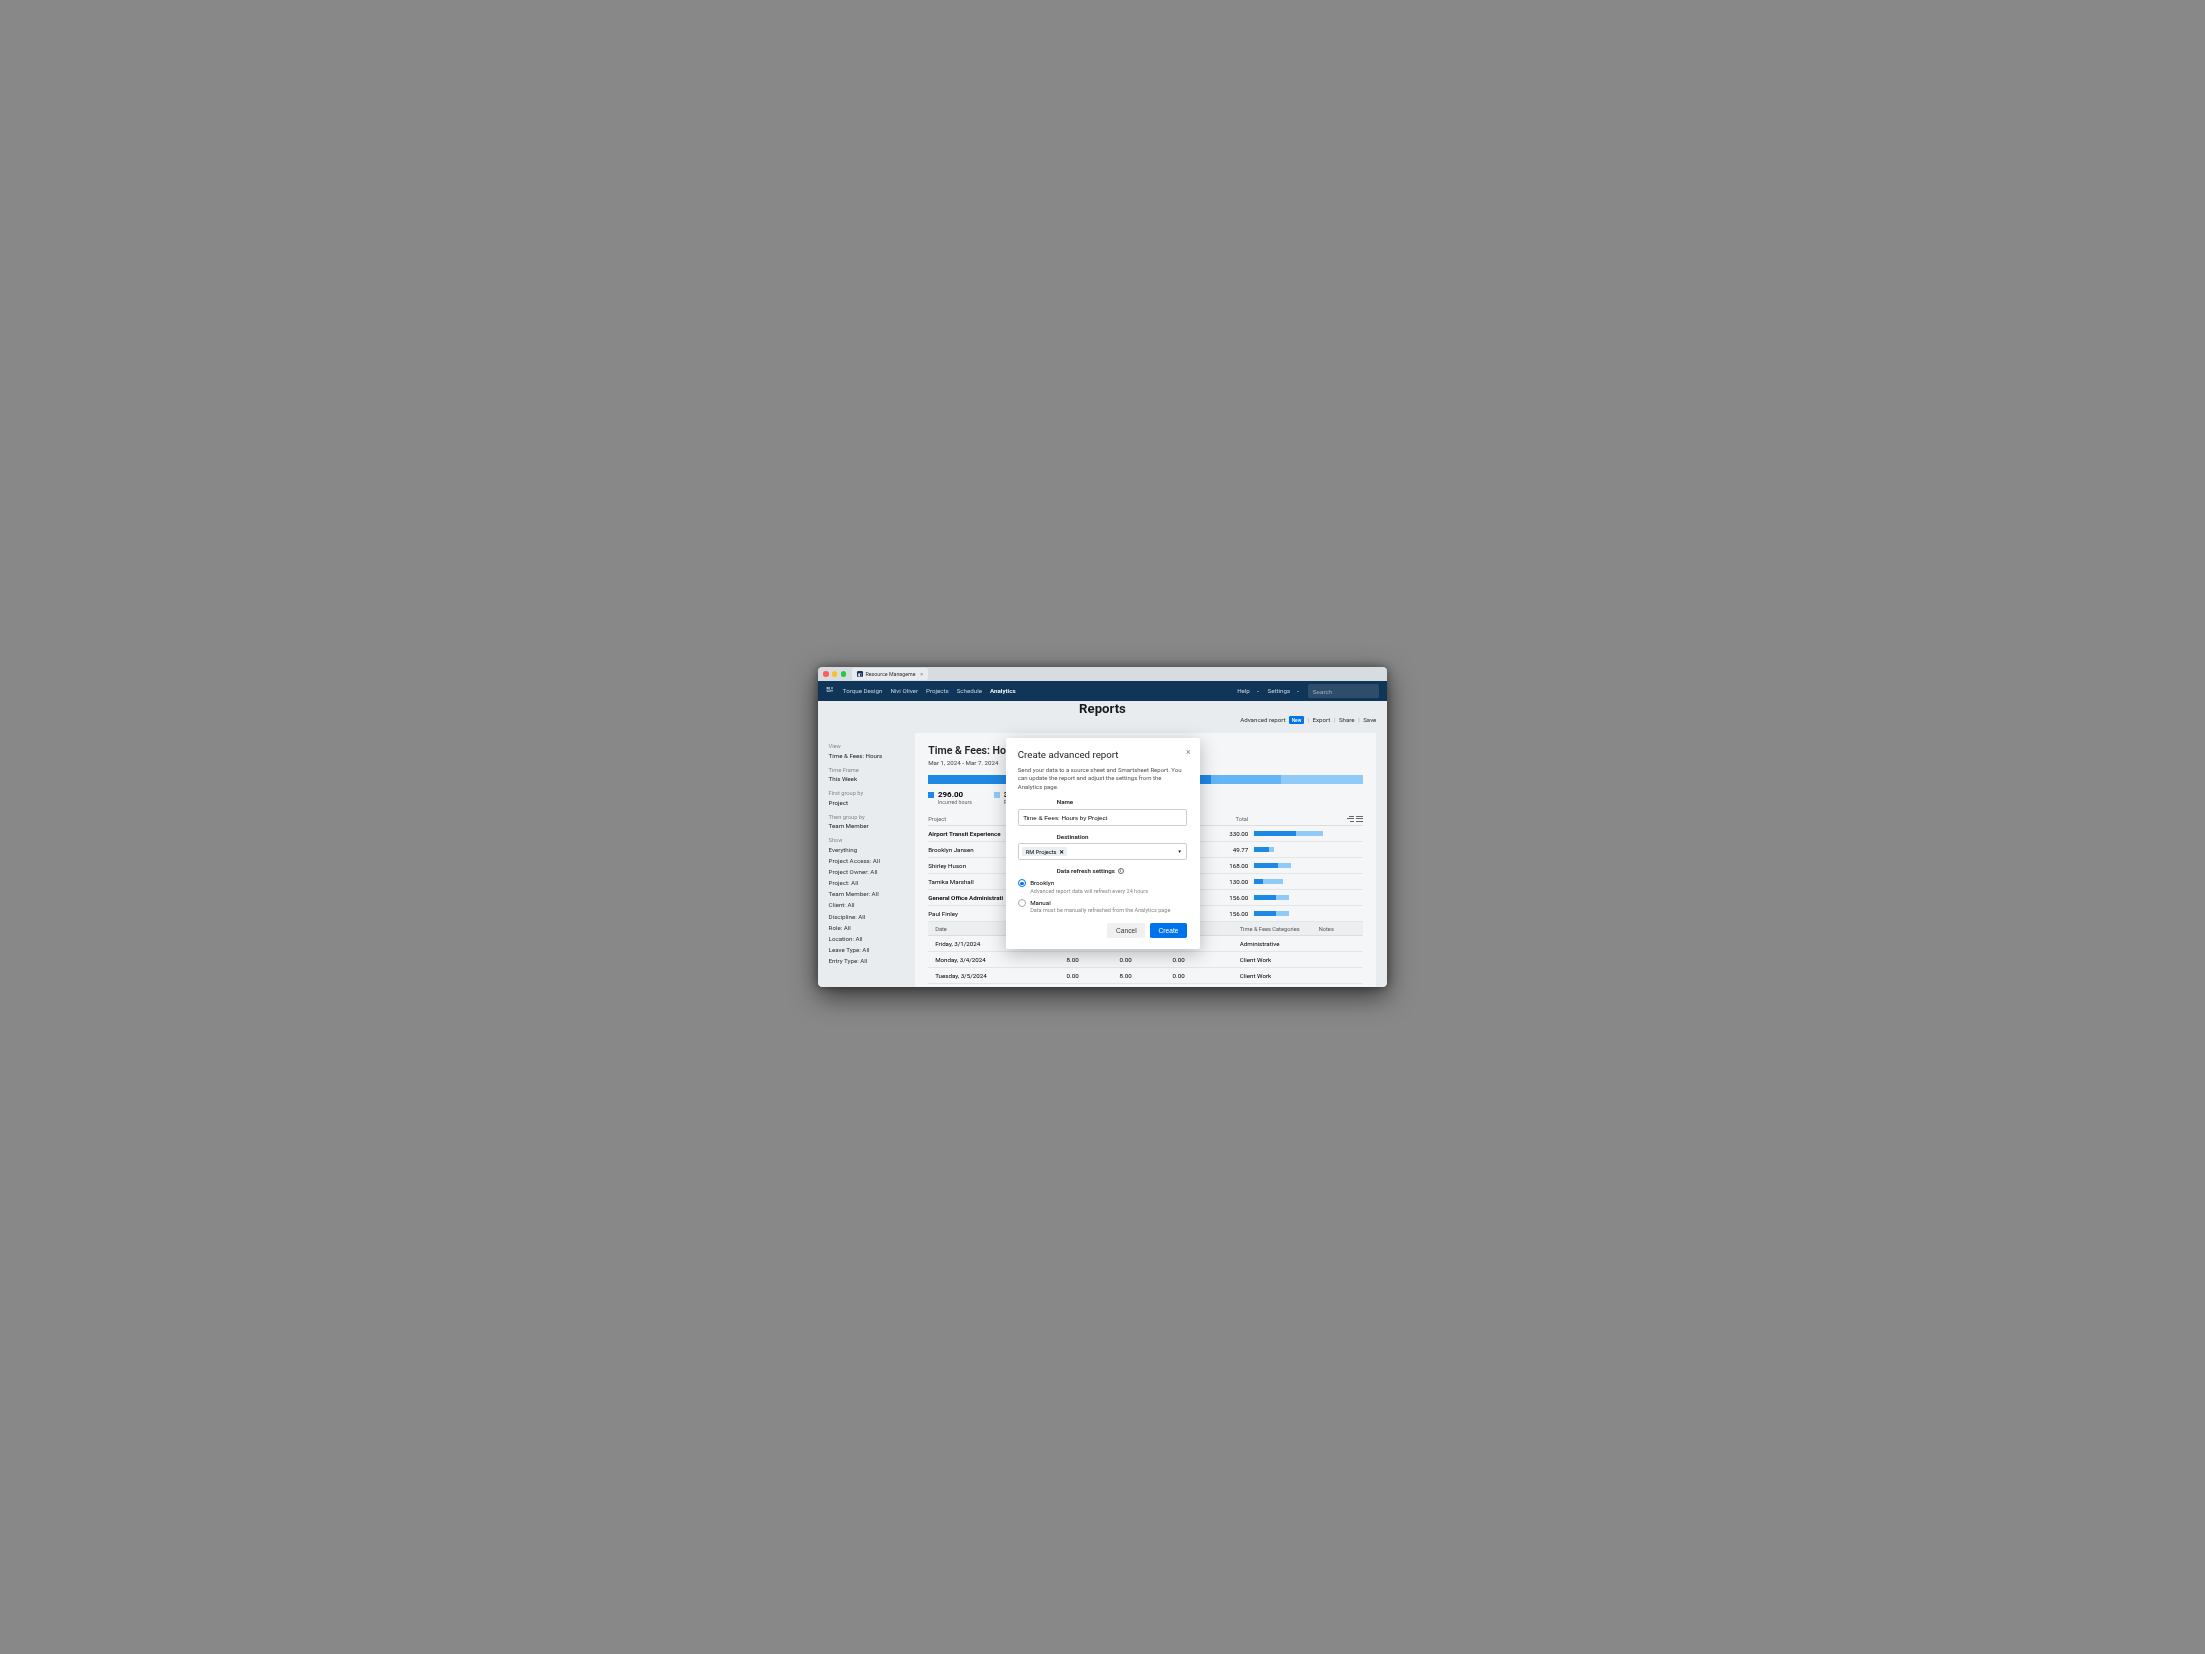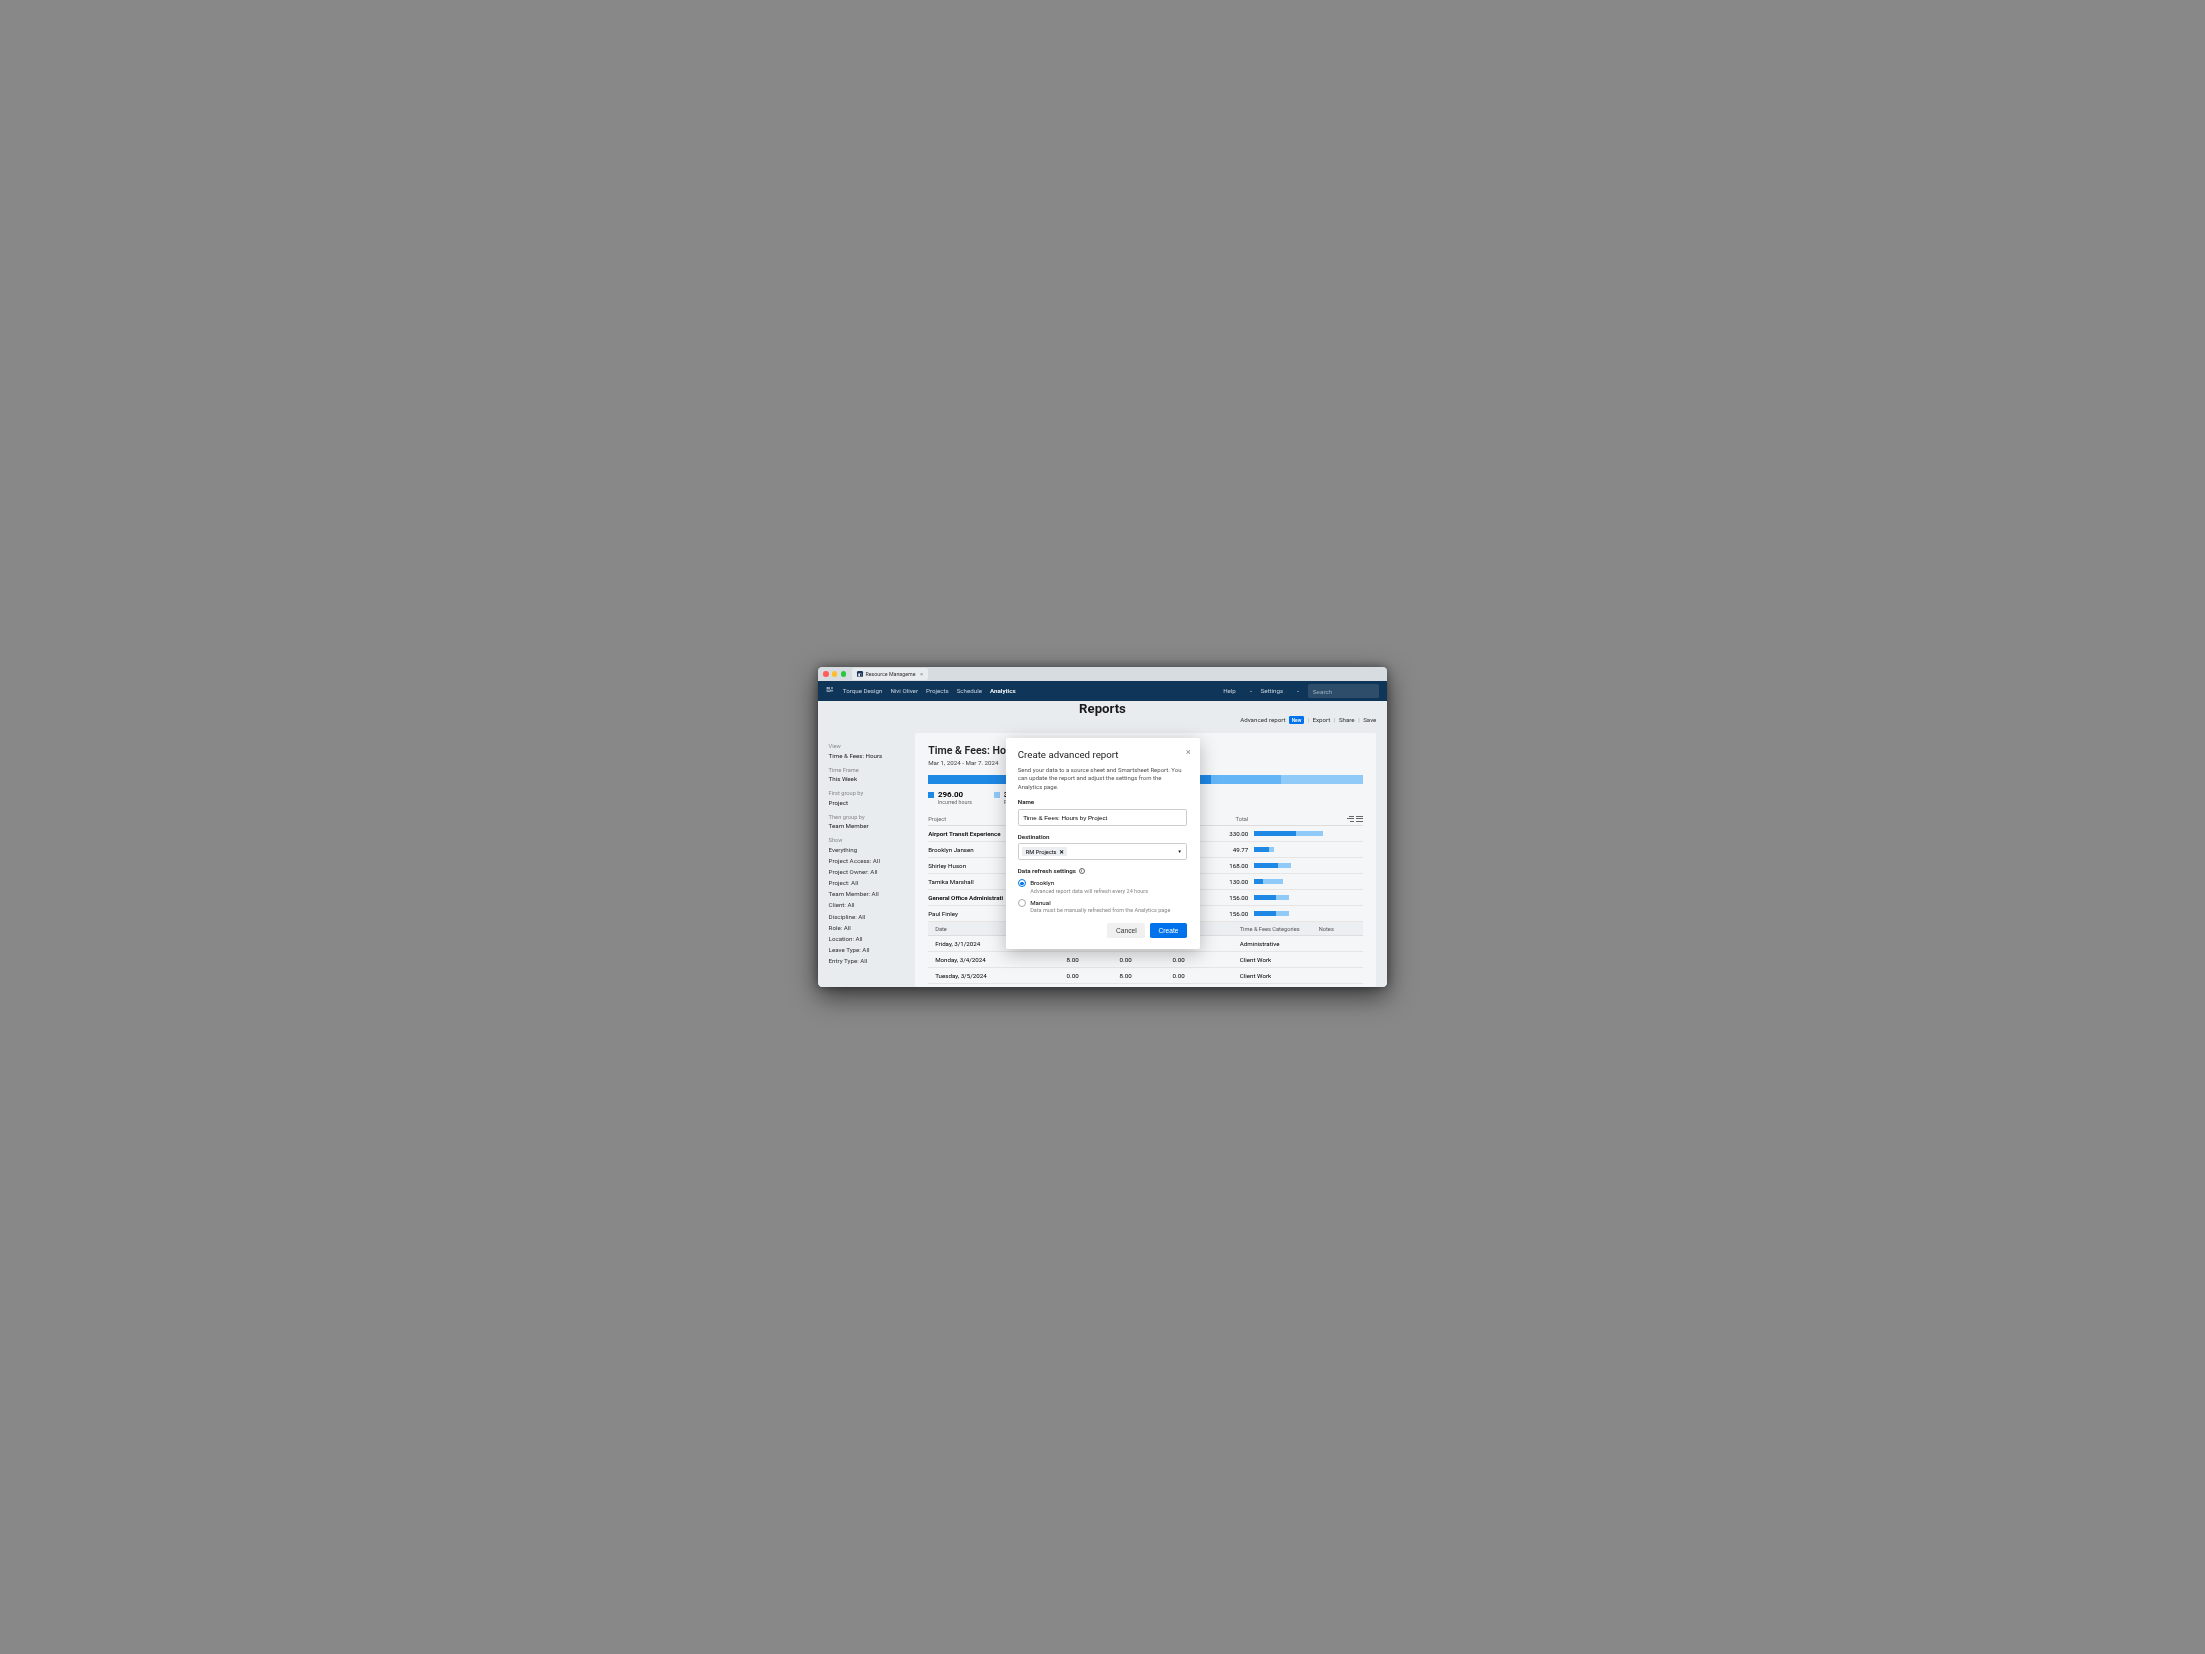--- a/index.html
+++ b/index.html
@@ -52,21 +52,21 @@
   display: flex;
   align-items: center;
   padding: 0 8px;
   color: #c5d0dc;
 }
 .app-icon svg { width: 8px; height: 8px; }
 .nav-links { display: flex; gap: 8px; margin-left: 8.8px; font-size: 6.2px; }
 .nav-links span { cursor: pointer; }
 .nav-links .active { color: #fff; font-weight: 600; }
 .nav-right { margin-left: auto; display: flex; align-items: center; gap: 8.8px; font-size: 6.2px; }
-.nav-right .drop { display: flex; align-items: center; gap: 14px; cursor: pointer; }
+.nav-right .drop { display: flex; align-items: center; gap: 7px; cursor: pointer; }
 .caret-down { width: 0; height: 0; border-left: 1.8px solid transparent; border-right: 1.8px solid transparent; border-top: 1.8px solid currentColor; }
 .search-box {
   background: #2d4d6b;
   border: none;
   border-radius: 1.8px;
   padding: 3.1px 4.4px;
   width: 71px;
   color: #fff;
   font-size: 6.2px;
 }
@@ -166,21 +166,21 @@
 .modal-backdrop {
   position: absolute; inset: 0; background: rgba(0,0,0,0); display:flex; align-items:flex-start; justify-content:center; padding-top: 71px; z-index: 10;
   pointer-events: none;
 }
 .modal {
   width: 194px; background: #fff; border-radius: 1.8px; box-shadow: 0 4.4px 17.6px rgba(0,0,0,0.25); padding: 10.6px 12.3px; pointer-events: auto; position: relative;
 }
 .modal h2 { font-size: 9.7px; font-weight: 400; color: #222; }
 .modal .close-x { position: absolute; top: 8.8px; right: 8.8px; font-size: 8.8px; color: #888; cursor: pointer; }
 .modal p.desc { font-size: 6px; color: #555; margin-top: 6.2px; line-height: 1.4; }
-.modal .fld-label { font-size: 6.2px; font-weight: 600; color: #222; margin-top: 7px; display:flex; align-items:center; gap:2.6px; }
+.modal .fld-label { font-size: 6.2px; font-weight: 600; color: #222; margin-top: 7px; display:flex; align-items:center; gap:2.6px;margin-left:39px; }
 .modal input[type=text] {
   width: 100%; border: 0.4px solid #ccc; border-radius: 1.8px; padding: 4px 4.4px; font-size: 6.2px; margin-top: 2.6px;
 }
 .dest-box {
   border: 0.4px solid #ccc; border-radius: 1.8px; padding: 2.6px 3.5px; margin-top: 2.6px; display: flex; align-items: center; position: relative;
 }
 .chip { background: #eceff2; border-radius: 1.3px; padding: 1.8px 3.5px; font-size: 5.7px; display:flex; align-items:center; gap:2.6px; }
 .chip .x { font-weight: bold; cursor: pointer; }
 .dest-caret { position: absolute; right: 4.4px; font-size: 4.4px; }
 .info-icon { width: 6.2px; height: 6.2px; border: 0.7px solid #666; border-radius: 50%; display:inline-flex; align-items:center; justify-content:center; font-size:4.4px; color:#666; font-weight:bold; }

